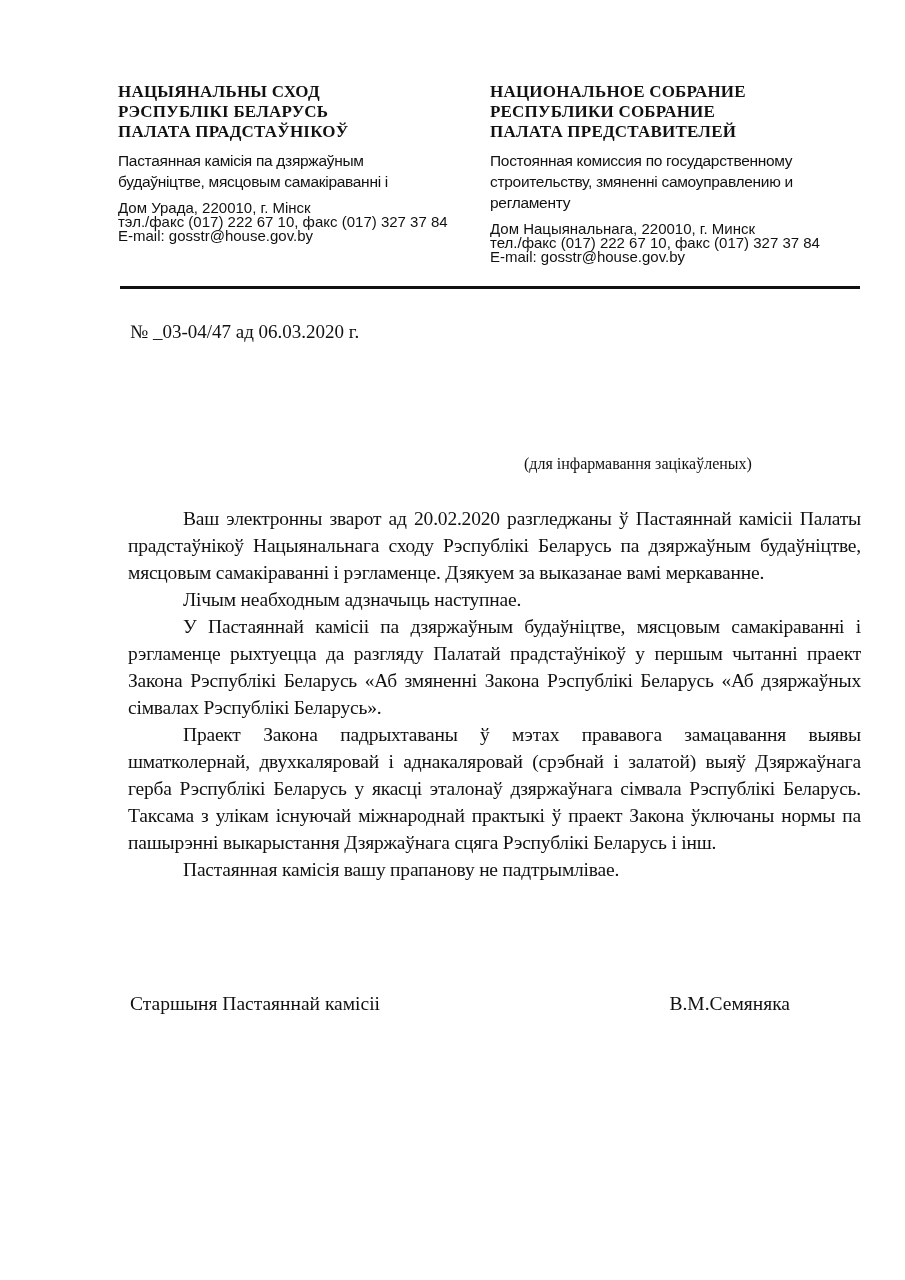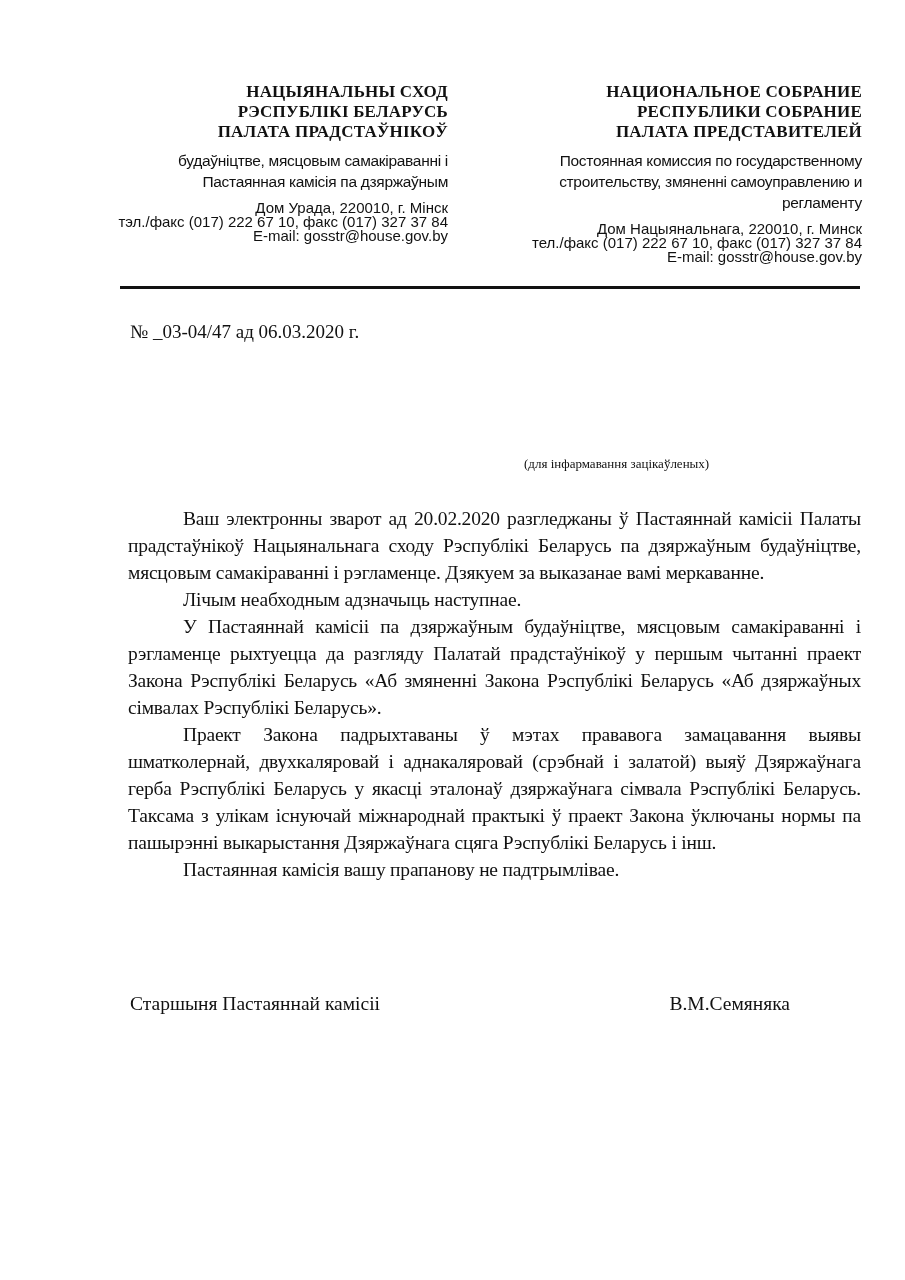--- a/index.html
+++ b/index.html
@@ -24,21 +24,21 @@
     .letterhead {
       position: absolute;
       top: 82px;
       left: 118px;
       width: 744px;
       height: 200px;
     }
     .lh-col {
       position: absolute;
       top: 0;
-      text-align: right;
+      text-align: left;
     }
     .lh-col.by { left: 0; width: 330px; }
     .lh-col.ru { left: 372px; width: 372px; }
     .lh-org {
       font-family: "Liberation Serif", serif;
       font-weight: bold;
       font-size: 17px;
       line-height: 20px;
       letter-spacing: 0.2px;
     }
@@ -74,21 +74,21 @@
       position: absolute;
       left: 130px;
       top: 320px;
       font-size: 19px;
       line-height: 24px;
     }
     .addressee {
       position: absolute;
       left: 524px;
       top: 452px;
-      font-size: 13px;
+      font-size: 16px;
       line-height: 24px;
       font-family: Liberation Serif, serif;
     }
     .body-text {
       position: absolute;
       left: 128px;
       top: 505px;
       width: 733px;
       font-size: 19.5px;
       line-height: 27px;
@@ -116,22 +116,22 @@
 <div class="page">
 
   <div class="letterhead">
     <div class="lh-col by">
       <div class="lh-org">
         <div>НАЦЫЯНАЛЬНЫ СХОД</div>
         <div>РЭСПУБЛІКІ БЕЛАРУСЬ</div>
       </div>
       <div class="lh-chamber">ПАЛАТА ПРАДСТАЎНІКОЎ</div>
       <div class="lh-commission">
+        <div>Пастаянная камісія па дзяржаўным</div>
         <div>будаўніцтве, мясцовым самакіраванні і</div>
-        <div>Пастаянная камісія па дзяржаўным</div>
       </div>
       <div class="lh-contacts">
         <div>Дом Урада, 220010, г. Мінск</div>
         <div>тэл./факс (017) 222 67 10, факс (017) 327 37 84</div>
         <div>E-mail: gosstr@house.gov.by</div>
       </div>
     </div>
 
     <div class="lh-col ru">
       <div class="lh-org">

